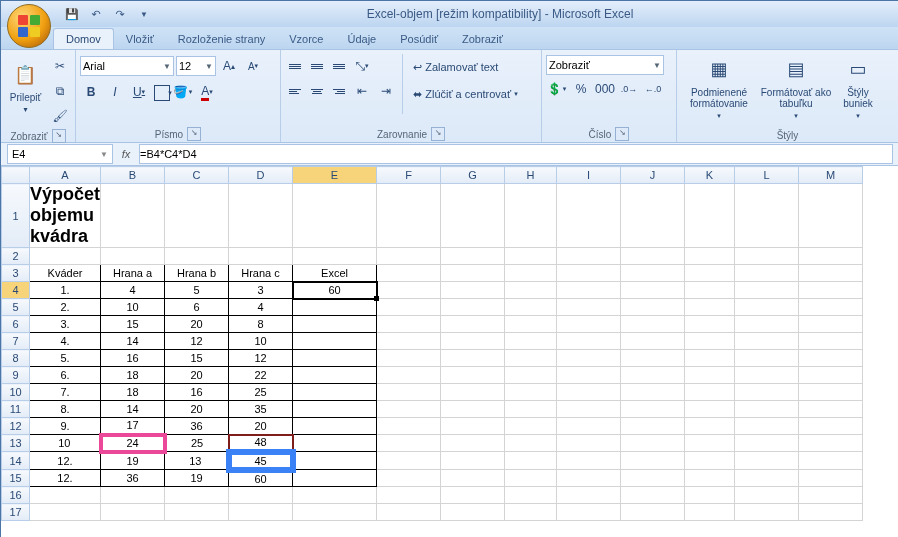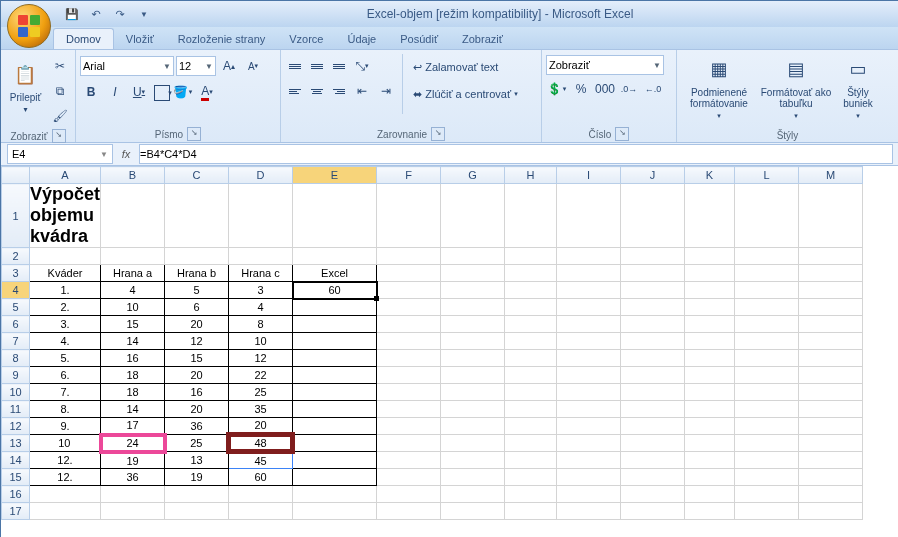--- a/index.html
+++ b/index.html
@@ -509,39 +509,39 @@
             <td></td>
             <td></td>
           </tr>
         </tbody>
         <tbody>
           <tr>
             <th class="rowh">13</th>
             <td class="data" style="border:1px solid #000;border-left:1.5px solid #000">10</td>
             <td class="data" style="border:4px solid #ec4899">24</td>
             <td class="data" style="border:1px solid #000">25</td>
-            <td class="data" style="border:5px solid #7f1d1d">48</td>
+            <td class="data" style="border:2px solid #7f1d1d">48</td>
             <td class="data" style="border:1px solid #000;border-right:1.5px solid #000"></td>
             <td></td>
             <td></td>
             <td></td>
             <td></td>
             <td></td>
             <td></td>
             <td></td>
             <td></td>
           </tr>
         </tbody>
         <tbody>
           <tr>
             <th class="rowh">14</th>
             <td class="data" style="border:1px solid #000;border-left:1.5px solid #000">12.</td>
             <td class="data" style="border:1px solid #000">19</td>
             <td class="data" style="border:1px solid #000">13</td>
-            <td class="data" style="border:1px solid #3b82f6">45</td>
+            <td class="data" style="border:6px solid #3b82f6">45</td>
             <td class="data" style="border:1px solid #000;border-right:1.5px solid #000"></td>
             <td></td>
             <td></td>
             <td></td>
             <td></td>
             <td></td>
             <td></td>
             <td></td>
             <td></td>
           </tr>

